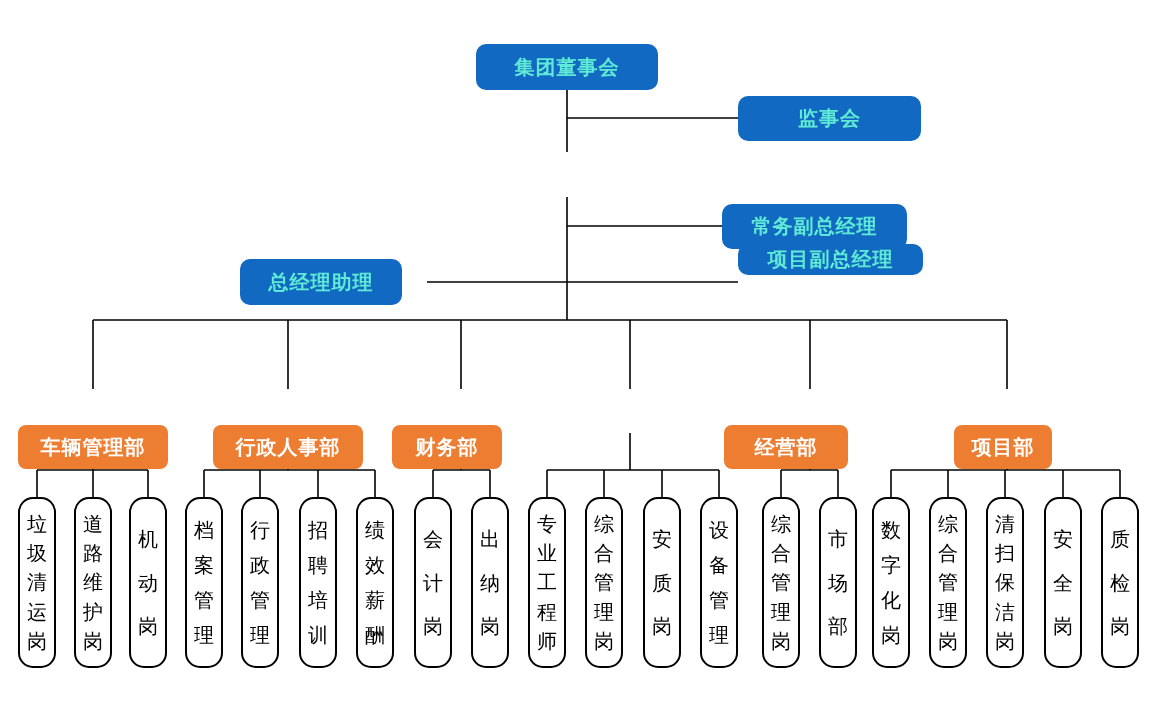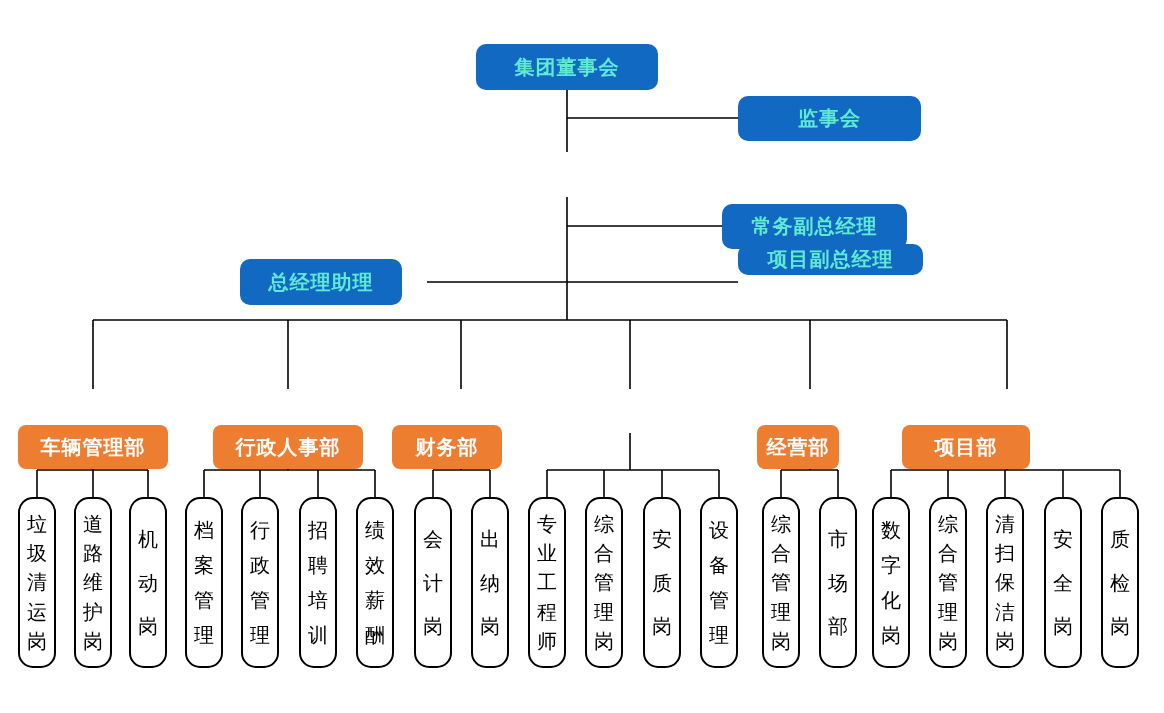--- a/index.html
+++ b/index.html
@@ -135,22 +135,22 @@
 
   <div class="node exec" style="left:476px;top:44px;width:182px;height:46px">集团董事会</div>
   <div class="node exec" style="left:738px;top:96px;width:183px;height:45px">监事会</div>
   <div class="node exec" style="left:722px;top:204px;width:185px;height:45px">常务副总经理</div>
   <div class="node exec" style="left:240px;top:259px;width:162px;height:46px">总经理助理</div>
   <div class="node exec" style="left:738px;top:244px;width:185px;height:31px">项目副总经理</div>
 
   <div class="node dept" style="left:18px;width:150px">车辆管理部</div>
   <div class="node dept" style="left:213px;width:150px">行政人事部</div>
   <div class="node dept" style="left:392px;width:110px">财务部</div>
-  <div class="node dept" style="left:757px;width:82px">经营部</div>
-  <div class="node dept" style="left:902px;width:128px">项目部</div>
+  <div class="node dept" style="left:724px;width:124px">经营部</div>
+  <div class="node dept" style="left:954px;width:98px">项目部</div>
 
   <div class="node post vtext" style="left:18px">
       <span>垃</span>
       <span>圾</span>
       <span>清</span>
       <span>运</span>
       <span>岗</span>
     </div>
   <div class="node post vtext" style="left:74px">
       <span>道</span>

